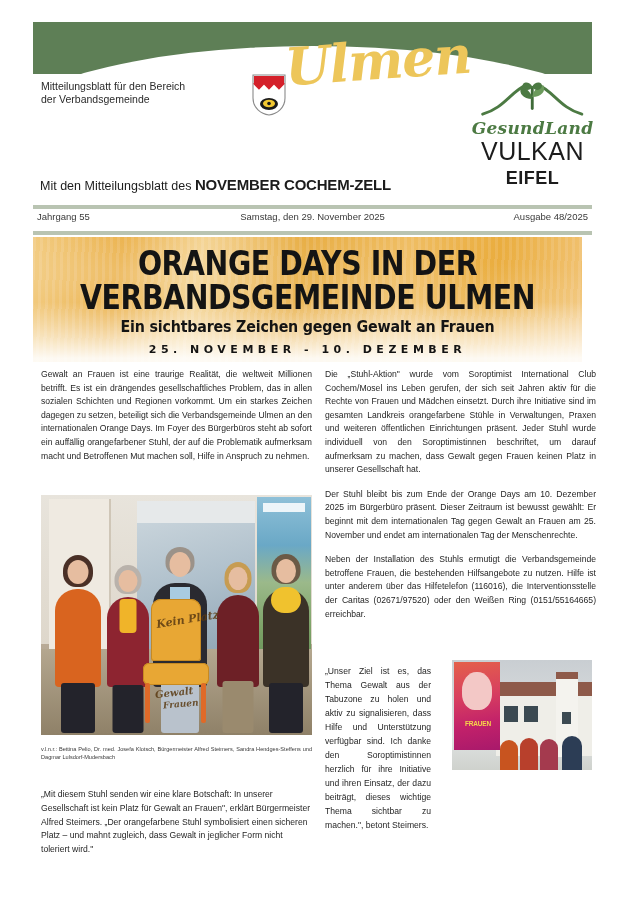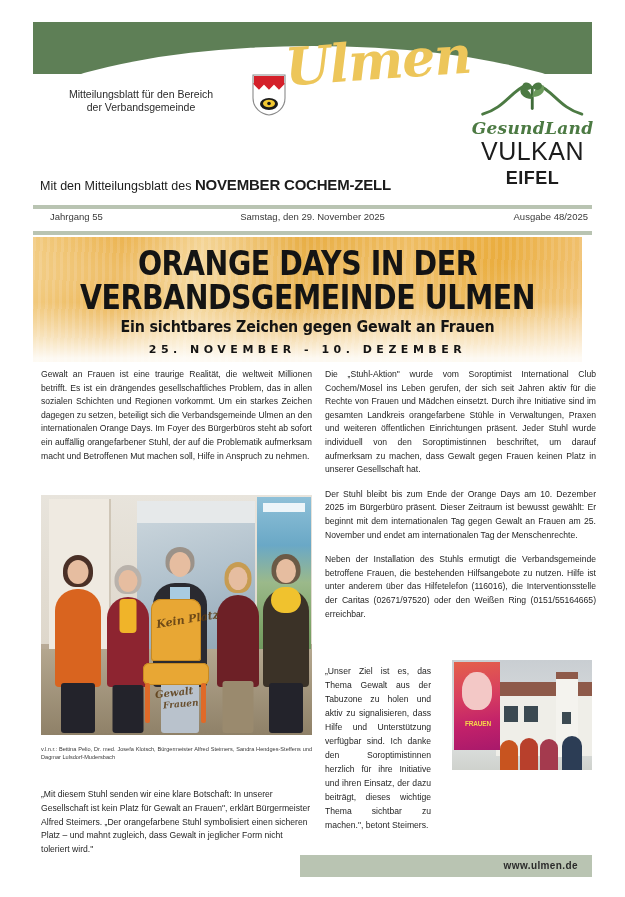--- a/index.html
+++ b/index.html
@@ -27,22 +27,22 @@
   
   .masthead{position:absolute;left:0;top:72px;width:625px;height:130px;}
   .mast-left{position:absolute;left:40px;top:0;width:400px;}
   .logo-title{
     font-size:46px;line-height:50px;letter-spacing:-1px;
     font-weight:400;color:#1c1c1c;white-space:nowrap;
   }
   .logo-title .bold{font-weight:700;color:#3b3b3b;}
   .sub-row{position:relative;height:44px;}
   .sub-text{
-    position:absolute;left:1px;top:16px;width:200px;
-    text-align:center;font-size:10.5px;line-height:13px;color:#2a2a2a;
+    position:absolute;left:1px;top:8px;width:200px;
+    text-align:left;font-size:10.5px;line-height:13px;color:#2a2a2a;
   }
   .crest{
     position:absolute;left:212px;top:2px;width:34px;height:42px;
   }
   .script-ulmen{
     position:absolute;left:245px;top:-42px;
     font-family:"DejaVu Serif", serif;
     font-style:italic;font-weight:700;
     font-size:52px;color:#edc65a;
     letter-spacing:-1px;
@@ -63,21 +63,21 @@
   }
   .gl-vulkan{font-size:25px;letter-spacing:.5px;color:#1c1c1c;line-height:27px;font-weight:400;}
   .gl-eifel{font-size:18px;letter-spacing:.5px;color:#1c1c1c;line-height:27px;font-weight:700;}
 
   
   .rule{position:absolute;left:33px;width:559px;height:4px;background:#b9c4b2;}
   .rule-top{top:205px;}
   .rule-bot{top:231px;}
   .datebar{position:absolute;left:33px;top:209px;width:559px;height:20px;}
   .datebar span{position:absolute;top:2px;font-size:9.5px;color:#3a3a3a;}
-  .dl{left:17px;}
+  .dl{left:4px;}
   .dc{left:50%;transform:translateX(-50%);}
   .dr{right:4px;}
 
   
   .banner{
     position:absolute;left:33px;top:237px;width:549px;height:125px;
     background:
       linear-gradient(to bottom,rgba(255,255,255,0) 52%,rgba(255,255,255,.92) 97%),
       linear-gradient(100deg,#f0c472 0%,#e8a83a 16%,#f2cd86 30%,#e5a534 48%,#eeba5e 66%,#e9ab3d 82%,#f1c377 100%);
     overflow:hidden;
@@ -325,17 +325,14 @@
     <div class="ps-person" style="left:68px;width:18px;height:32px;background:#b8402c;"></div>
     <div class="ps-person" style="left:88px;width:18px;height:31px;background:#a43a4e;"></div>
     <div class="ps-person" style="left:110px;width:20px;height:34px;background:#2c3d55;"></div>
   </div>
 
   <div class="quote-col">„Unser Ziel ist es, das Thema Gewalt aus der Tabuzone zu holen und aktiv zu signalisieren, dass Hilfe und Unterstützung verfügbar sind. Ich danke den Soroptimistinnen herzlich für ihre Initiative und ihren Einsatz, der dazu beiträgt, dieses wichtige Thema sichtbar zu machen.", betont Steimers.</div>
 
   <div class="caption">v.l.n.r.: Bettina Pelio, Dr. med. Josefa Klotsch, Bürgermeister Alfred Steimers, Sandra Hendges-Steffens und Dagmar Lulsdorf-Mudersbach</div>
   <div class="quote-left">„Mit diesem Stuhl senden wir eine klare Botschaft: In unserer Gesellschaft ist kein Platz für Gewalt an Frauen", erklärt Bürgermeister Alfred Steimers. „Der orangefarbene Stuhl symbolisiert einen sicheren Platz – und mahnt zugleich, dass Gewalt in jeglicher Form nicht toleriert wird."</div>
 
-  <div class="footer">
-    <span>www.ulmen.de</span>
-  </div>
 
 </div>
 
 </body></html>

